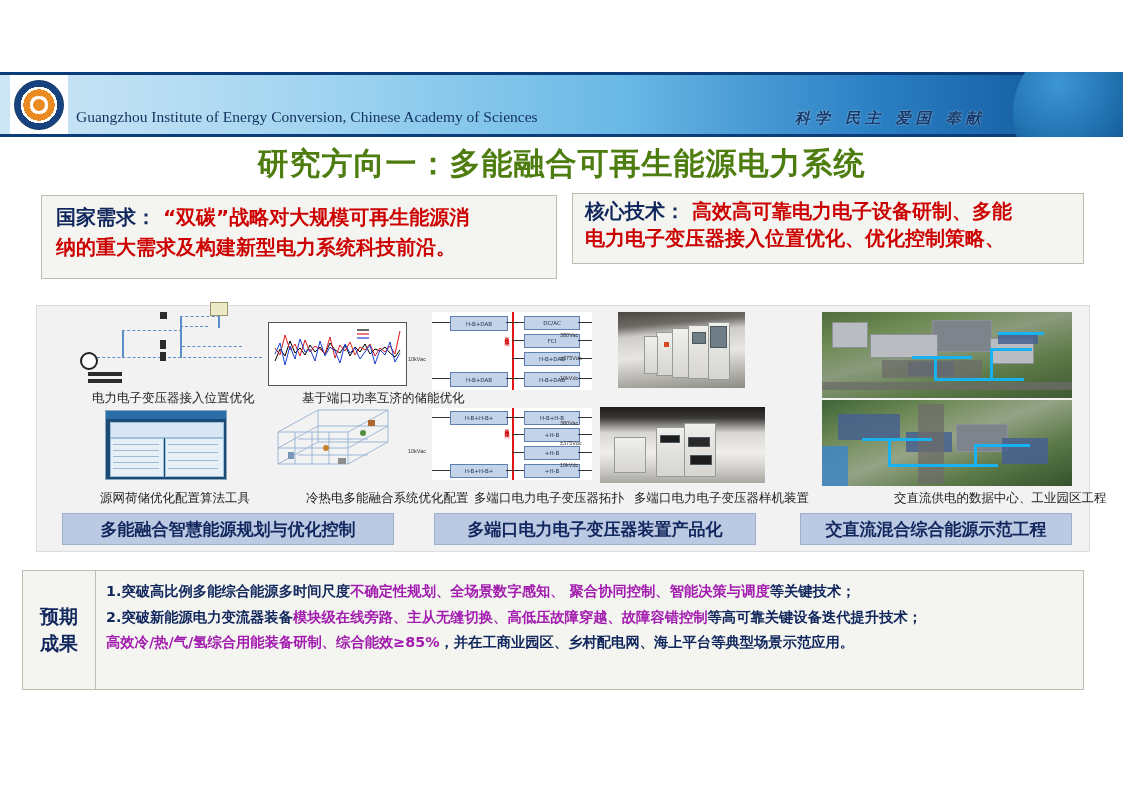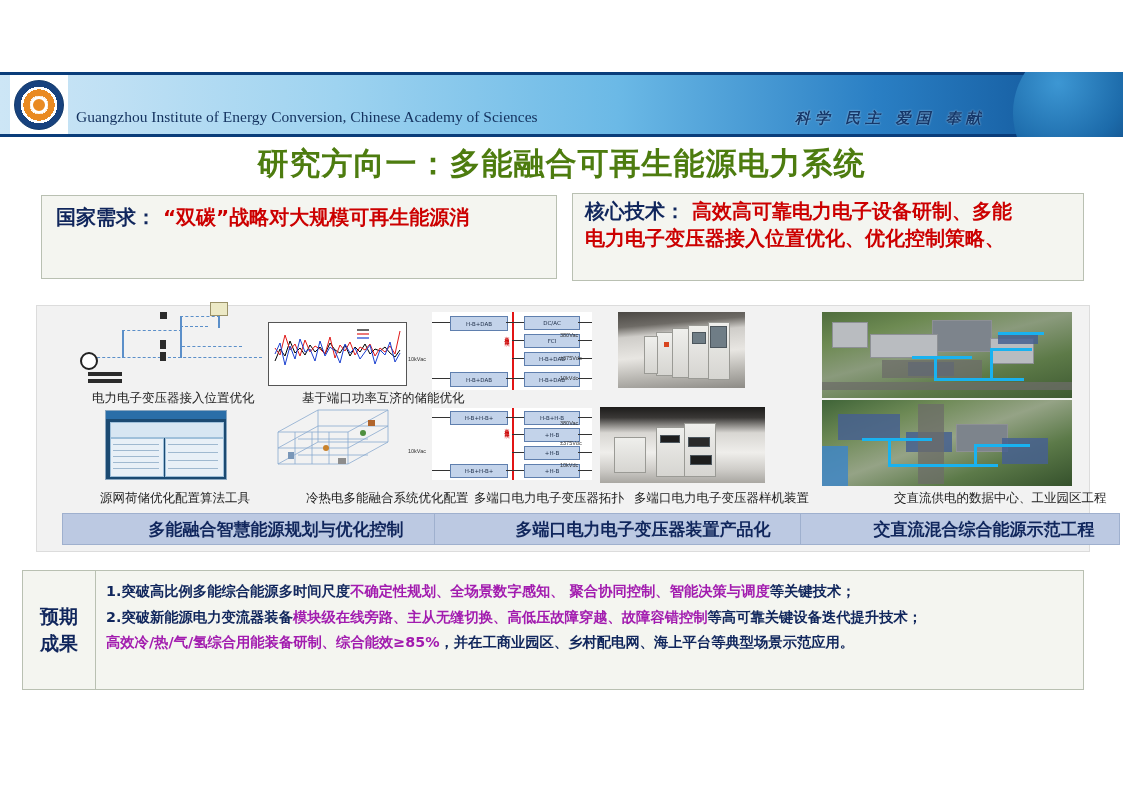--- a/index.html
+++ b/index.html
@@ -55,21 +55,21 @@
     font-size:31px;font-weight:bold;color:#4d7c0f;letter-spacing:1px;
     font-family:"DejaVu Sans",sans-serif;
   }
 
   
   .need-box{
     position:absolute;left:41px;top:195px;width:516px;height:84px;
     background:#f4f5f0;border:1px solid #b9c0b2;padding:6px 10px 0 14px;box-sizing:border-box;
   }
   .tech-box{
-    position:absolute;left:572px;top:193px;width:512px;height:88px;
+    position:absolute;left:572px;top:193px;width:512px;height:71px;
     background:#f4f5f0;border:1px solid #b9c0b2;padding:4px 8px 0 12px;box-sizing:border-box;
   }
   .need-box .ln,.tech-box .ln{
     font-size:20px;font-weight:bold;line-height:27px;color:#cc0000;
     font-family:"DejaVu Sans",sans-serif;white-space:nowrap;
   }
   .need-box .ln{line-height:30px;}
   .lab{color:#10265c;}
 
   
@@ -143,21 +143,21 @@
   .bldg{position:absolute;background:#b9bcc0;border:1px solid #8d9095;}
   .bldg.d{background:#7d848c;}
   .solar{position:absolute;background:#46608f;opacity:.85;}
   .roadp{position:absolute;background:#6c6c68;opacity:.75;}
   .water{position:absolute;background:#3f86c4;opacity:.85;}
   .arrowp{position:absolute;background:#19b2f0;height:3px;}
   .arrowv{position:absolute;background:#19b2f0;width:3px;}
   .bluebar{
     position:absolute;height:30px;background:#bcc9e2;border:1px solid #9fb0ce;
     display:flex;align-items:center;justify-content:center;
-    font-size:17px;font-weight:bold;color:#10265c;font-family:"DejaVu Sans",sans-serif;padding-left:48px;
+    font-size:17px;font-weight:bold;color:#10265c;font-family:"DejaVu Sans",sans-serif;
   }
 
   
   .outcome{
     position:absolute;left:22px;top:570px;width:1062px;height:120px;
     background:#f4f5f0;border:1px solid #b9c0b2;box-sizing:border-box;display:flex;
   }
   .oc-left{
     width:72px;border-right:1px solid #b9c0b2;display:flex;flex-direction:column;
     align-items:center;justify-content:center;
@@ -186,20 +186,21 @@
   <div class="motto">科学 民主 爱国 奉献</div>
 </div>
 
 <div class="slide-title">研究方向一：多能融合可再生能源电力系统</div>
 
 <div class="need-box">
   <div class="ln">
     <span class="lab">国家需求：</span>
     <span>“双碳”战略对大规模可再生能源消</span>
   </div>
+  <div class="ln">纳的重大需求及构建新型电力系统科技前沿。</div>
 </div>
 
 <div class="tech-box">
   <div class="ln">
     <span class="lab">核心技术：</span>
     <span>高效高可靠电力电子设备研制、多能</span>
   </div>
   <div class="ln">电力电子变压器接入位置优化、优化控制策略、</div>
 </div>
 

